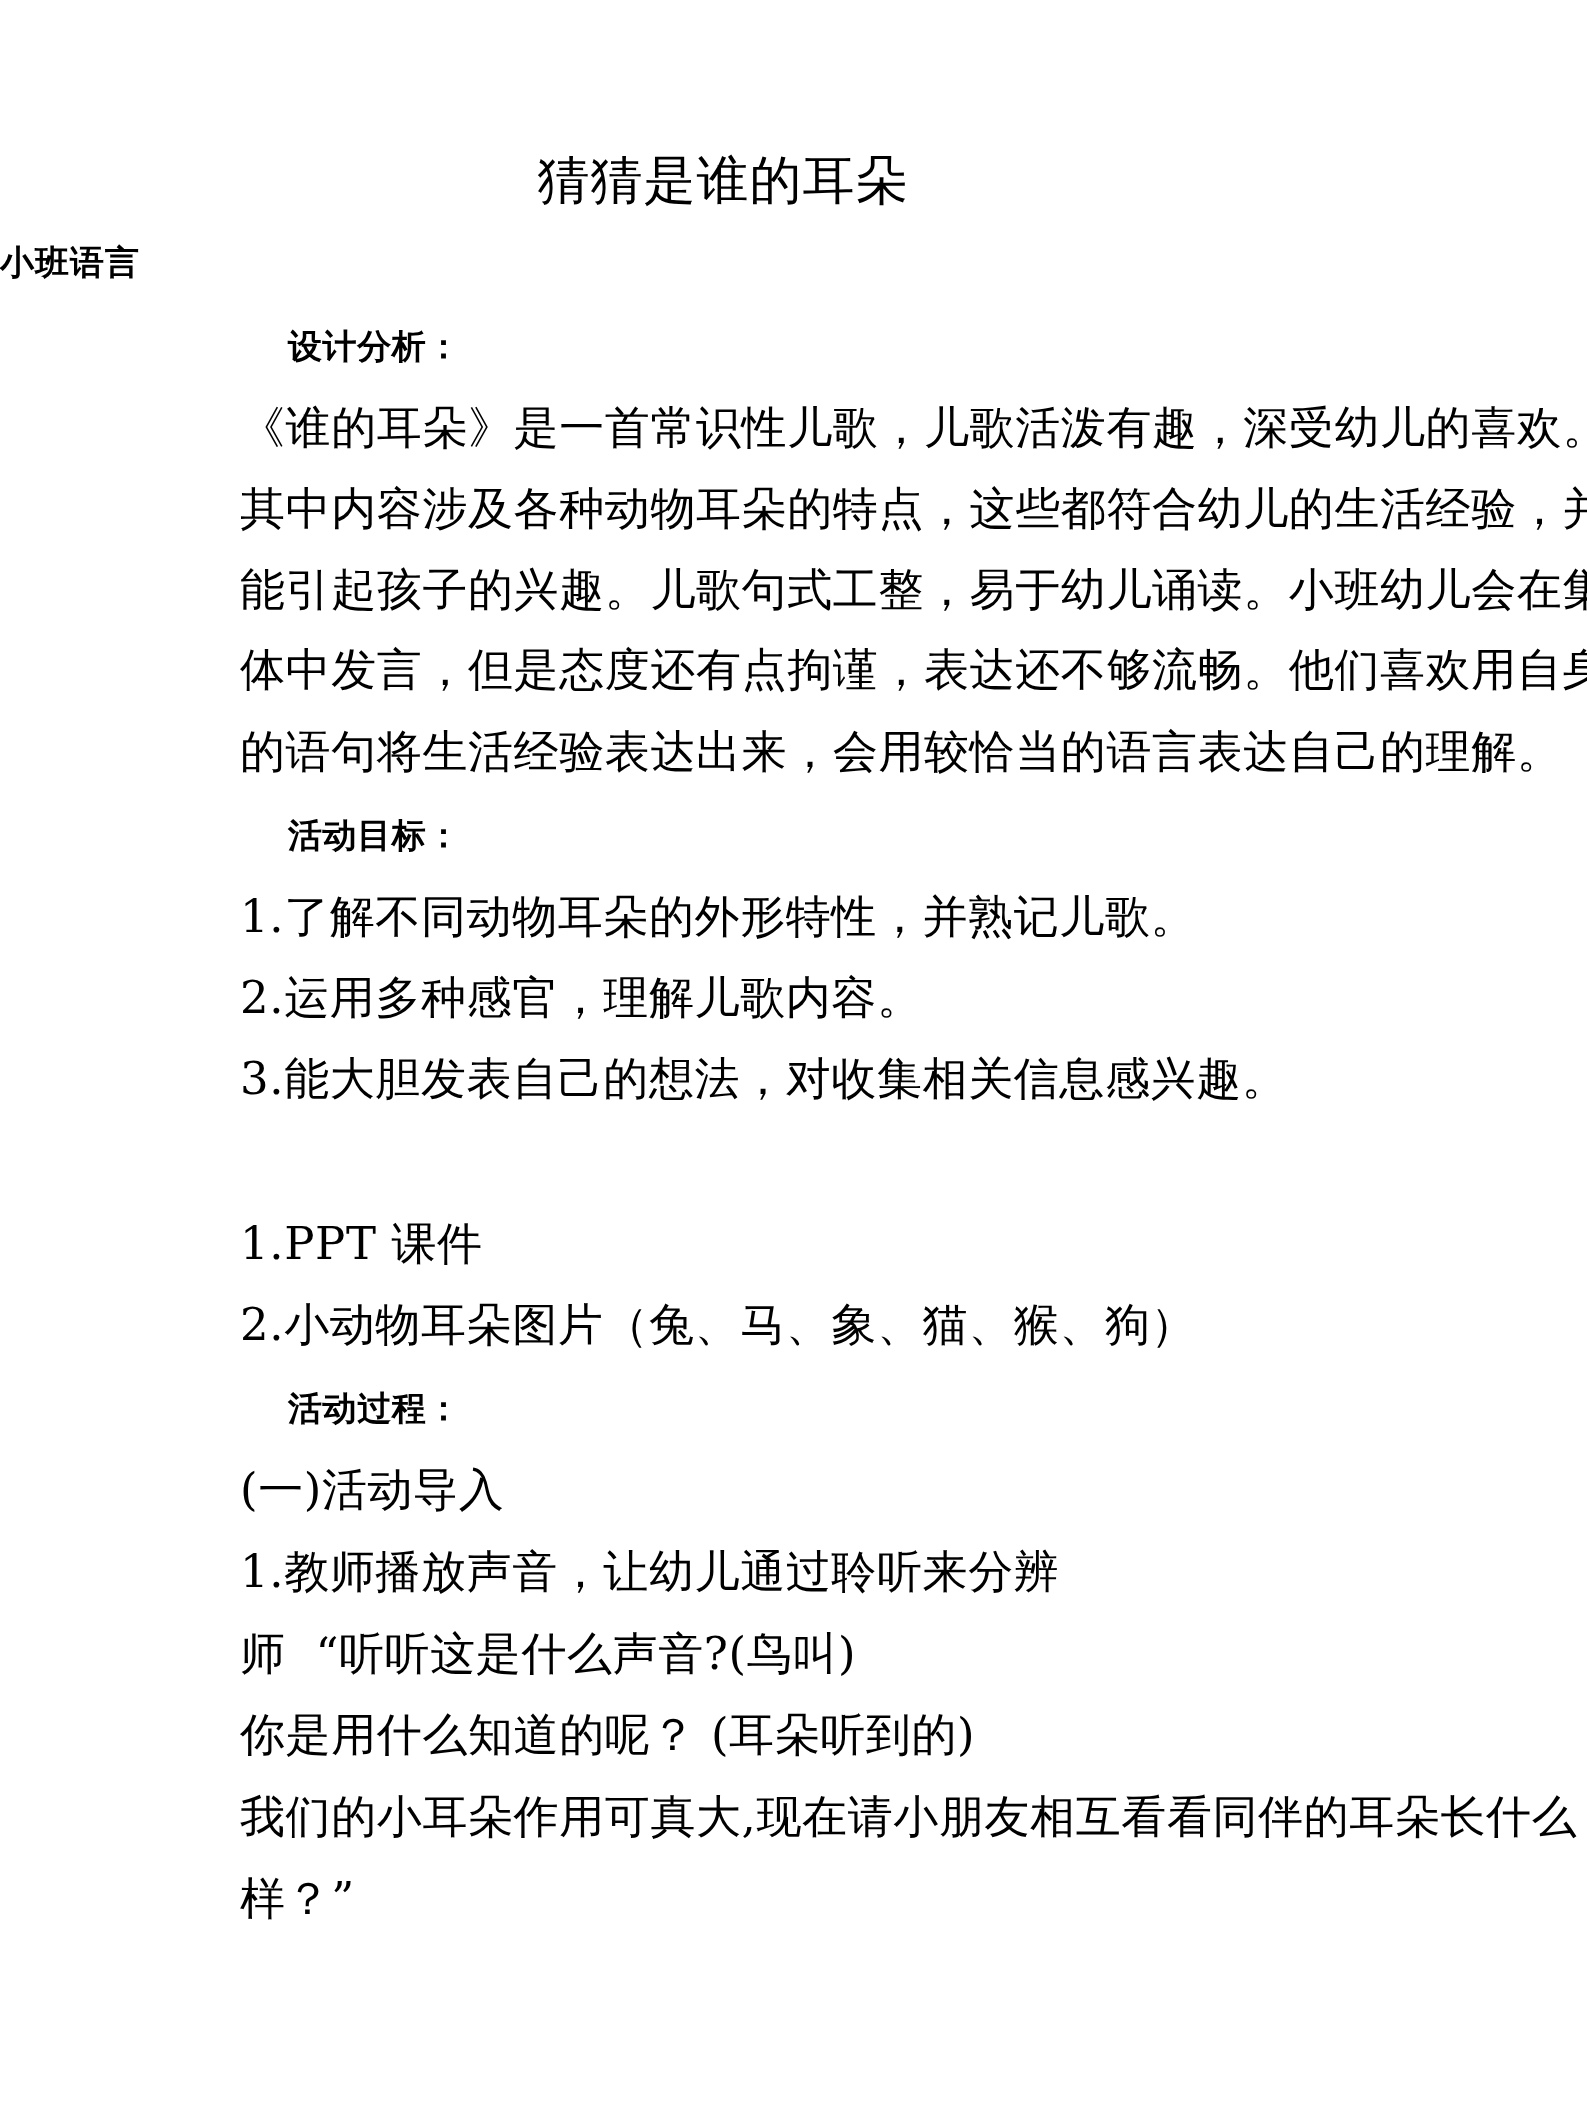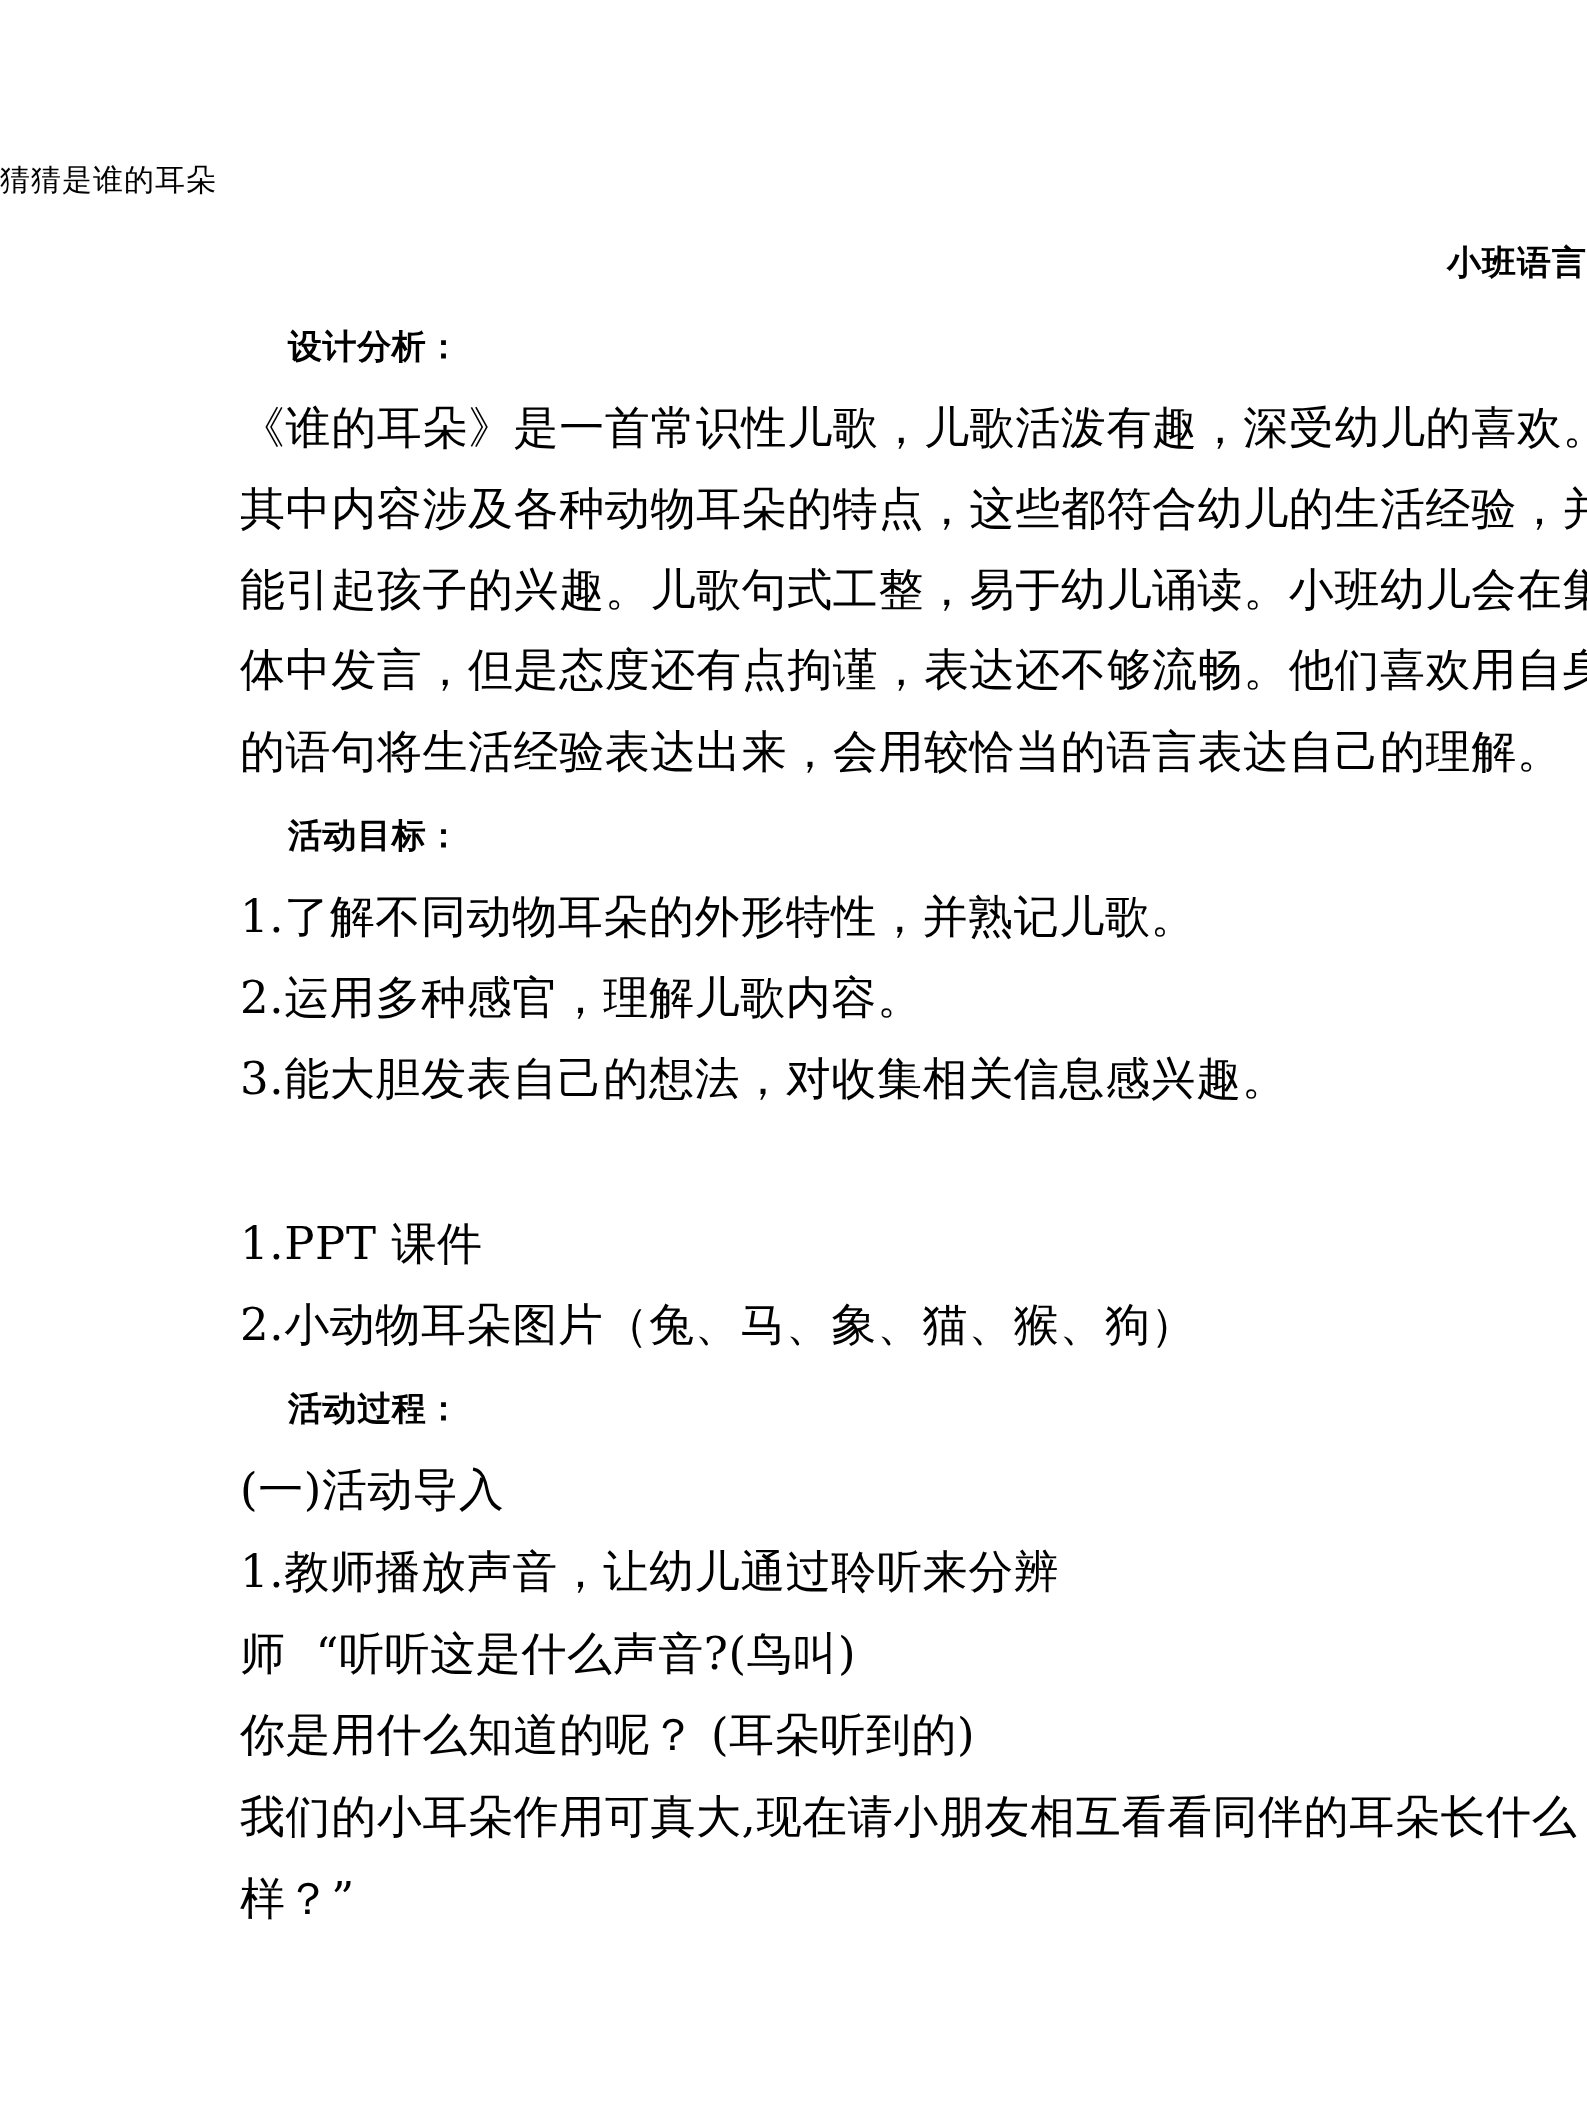--- a/index.html
+++ b/index.html
@@ -20,32 +20,33 @@
       left: 0;
       top: 0;
       width: 1587px;
       height: 2106px;
     }
     .title {
       position: absolute;
       left: 0;
       width: 1446px;
       top: 152px;
-      font-size: 30px;
+      text-align: center;
+      font-size: 52px;
       line-height: 56px;
       font-weight: normal;
       letter-spacing: 1px;
       white-space: nowrap;
     }
     .subtitle {
       position: absolute;
       left: 0;
       width: 1587px;
       top: 240px;
-      text-align: right;
+      text-align: left;
       font-size: 34px;
       line-height: 44px;
       font-weight: bold;
       letter-spacing: 1px;
       white-space: nowrap;
     }
     .line {
       position: absolute;
       left: 240px;
       width: 1120px;

